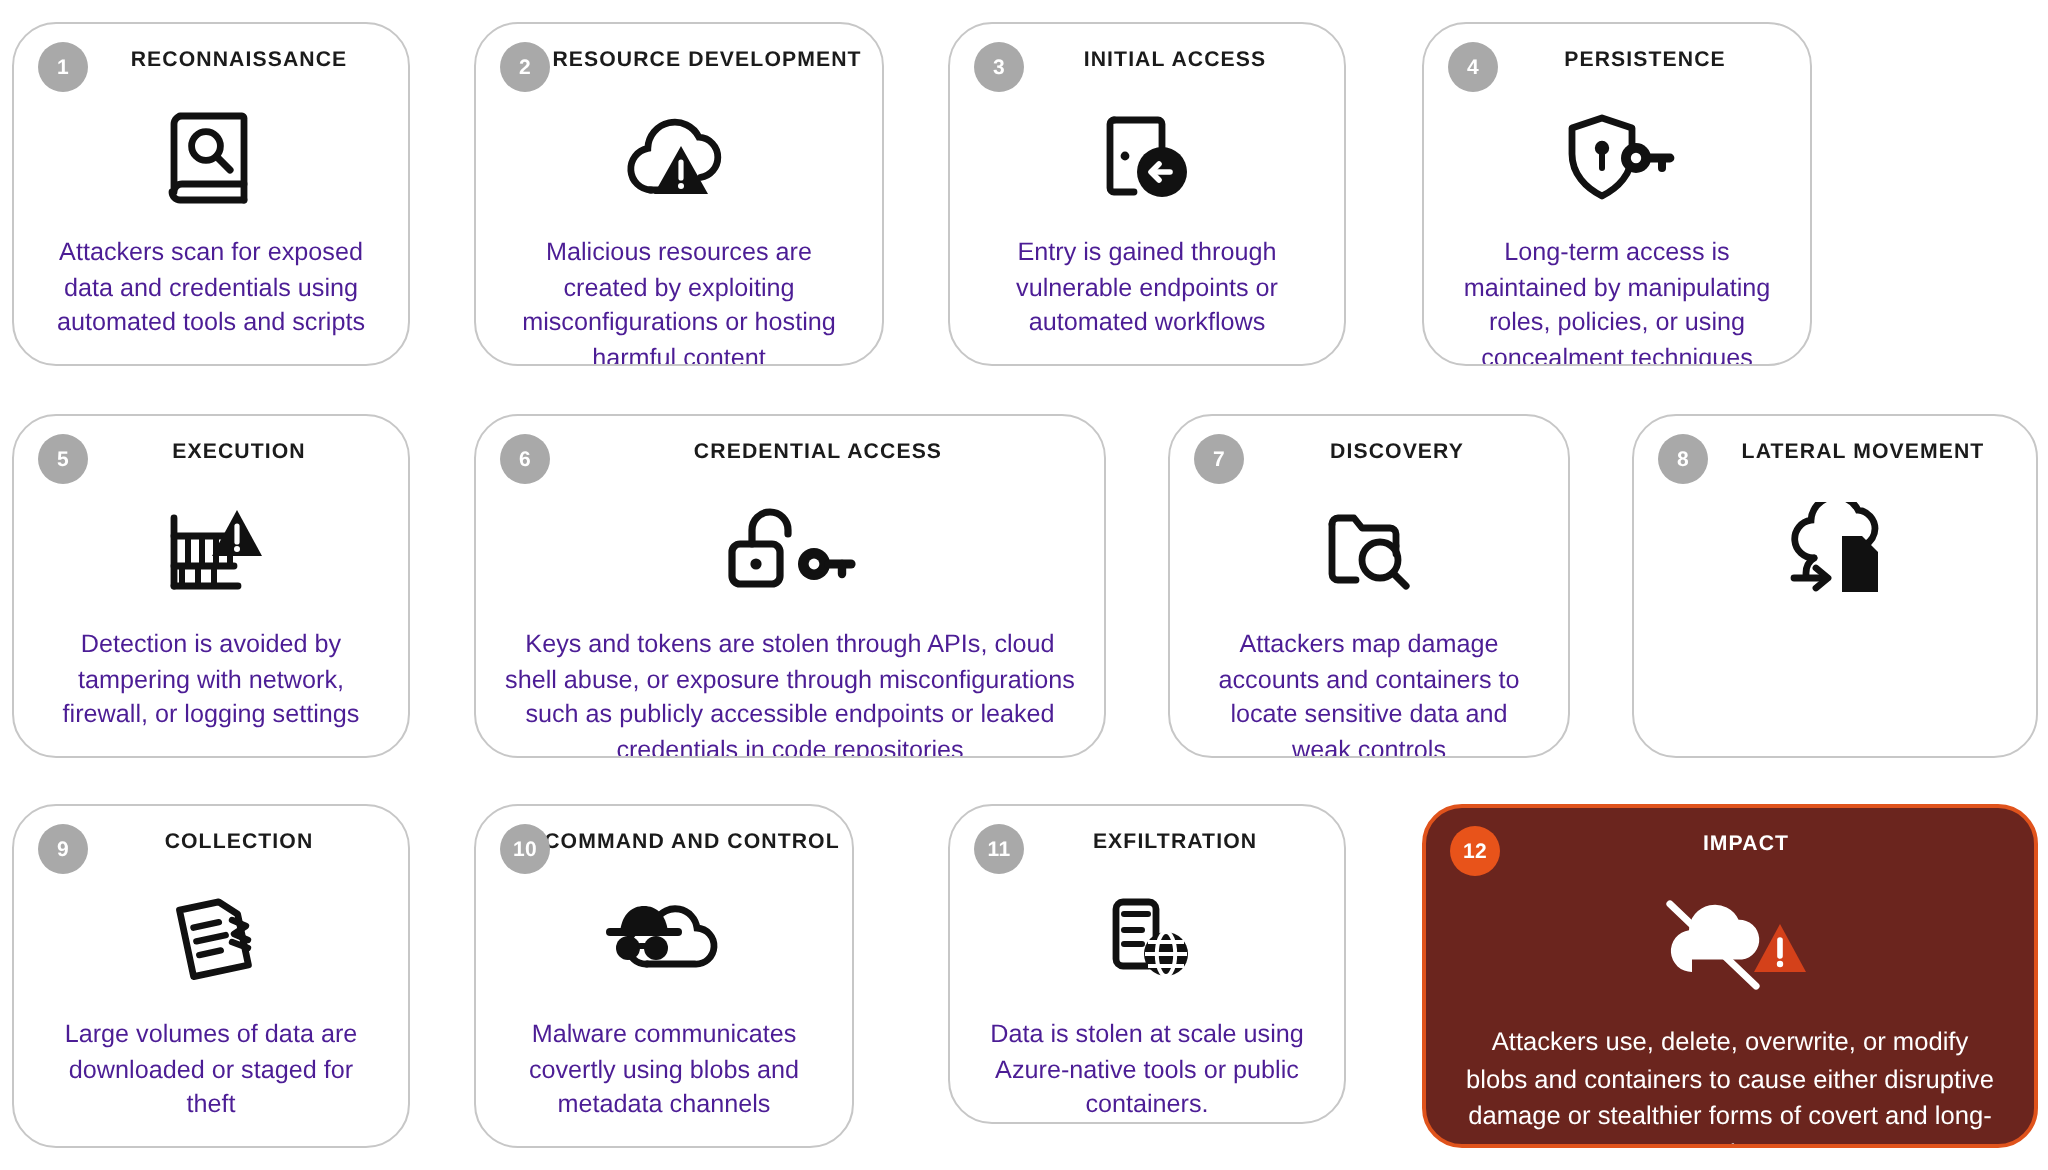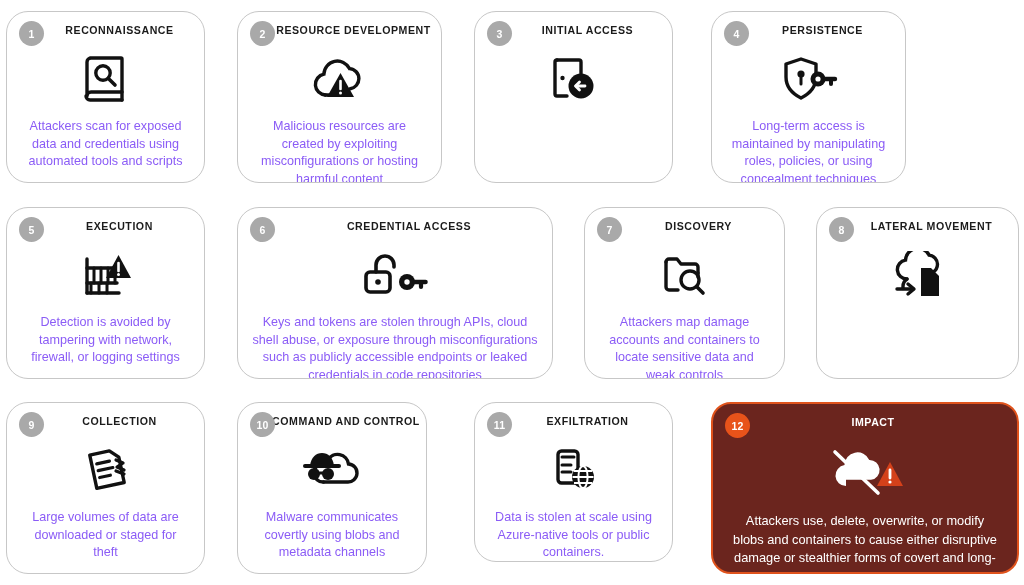--- a/index.html
+++ b/index.html
@@ -96,21 +96,21 @@
   .icon-wrap svg { display: block; }
 
   .card-desc {
     flex: 1;
     display: flex;
     align-items: flex-start;
     justify-content: center;
     text-align: center;
     font-size: 12.6px;
     line-height: 17.5px;
-    color: #8b5cf6;
+    color: #4c1d95;
     padding: 10px 14px 12px 14px;
     width: 100%;
   }
 
   .card.impact .card-desc {
     color: #ffffff;
     font-size: 12.8px;
     line-height: 18.5px;
     padding: 12px 18px 14px 18px;
   }
@@ -159,20 +159,21 @@
       <div class="icon-wrap">
       <svg width="50" height="48" viewBox="0 0 50 48">
         <path d="M8 5 h22 a2 2 0 0 1 2 2 v12" fill="none" stroke="#111111" stroke-width="3.4" stroke-linecap="round" stroke-linejoin="round"></path>
         <path d="M8 5 a2 2 0 0 0 -2 2 v32 a2 2 0 0 0 2 2 h10" fill="none" stroke="#111111" stroke-width="3.4" stroke-linecap="round" stroke-linejoin="round"></path>
         <circle cx="13.5" cy="23" r="2.2" fill="#111111"></circle>
         <circle cx="32" cy="31" r="12.5" fill="#111111"></circle>
         <path d="M36 31 h-9" stroke="#ffffff" stroke-width="2.8" stroke-linecap="round"></path>
         <path d="M30.5 27 L26.5 31 L30.5 35" fill="none" stroke="#ffffff" stroke-width="2.8" stroke-linecap="round" stroke-linejoin="round"></path>
       </svg>
       </div>
+      <div class="card-desc">Entry is gained through vulnerable endpoints or automated workflows</div>
     </div>
     <div class="card" style="left: 711px; top: 11px; width: 195px; height: 172px;">
       <div class="card-head">
         <div class="badge">4</div>
         <div class="card-title">PERSISTENCE</div>
       </div>
       <div class="icon-wrap">
       <svg width="58" height="48" viewBox="0 0 58 48">
         <path d="M21 4 L36 9 v13 c0 10 -7 17 -15 21 c-8 -4 -15 -11 -15 -21 V9 Z" fill="none" stroke="#111111" stroke-width="3.4" stroke-linejoin="round"></path>
         <circle cx="21" cy="19" r="3.6" fill="#111111"></circle>

